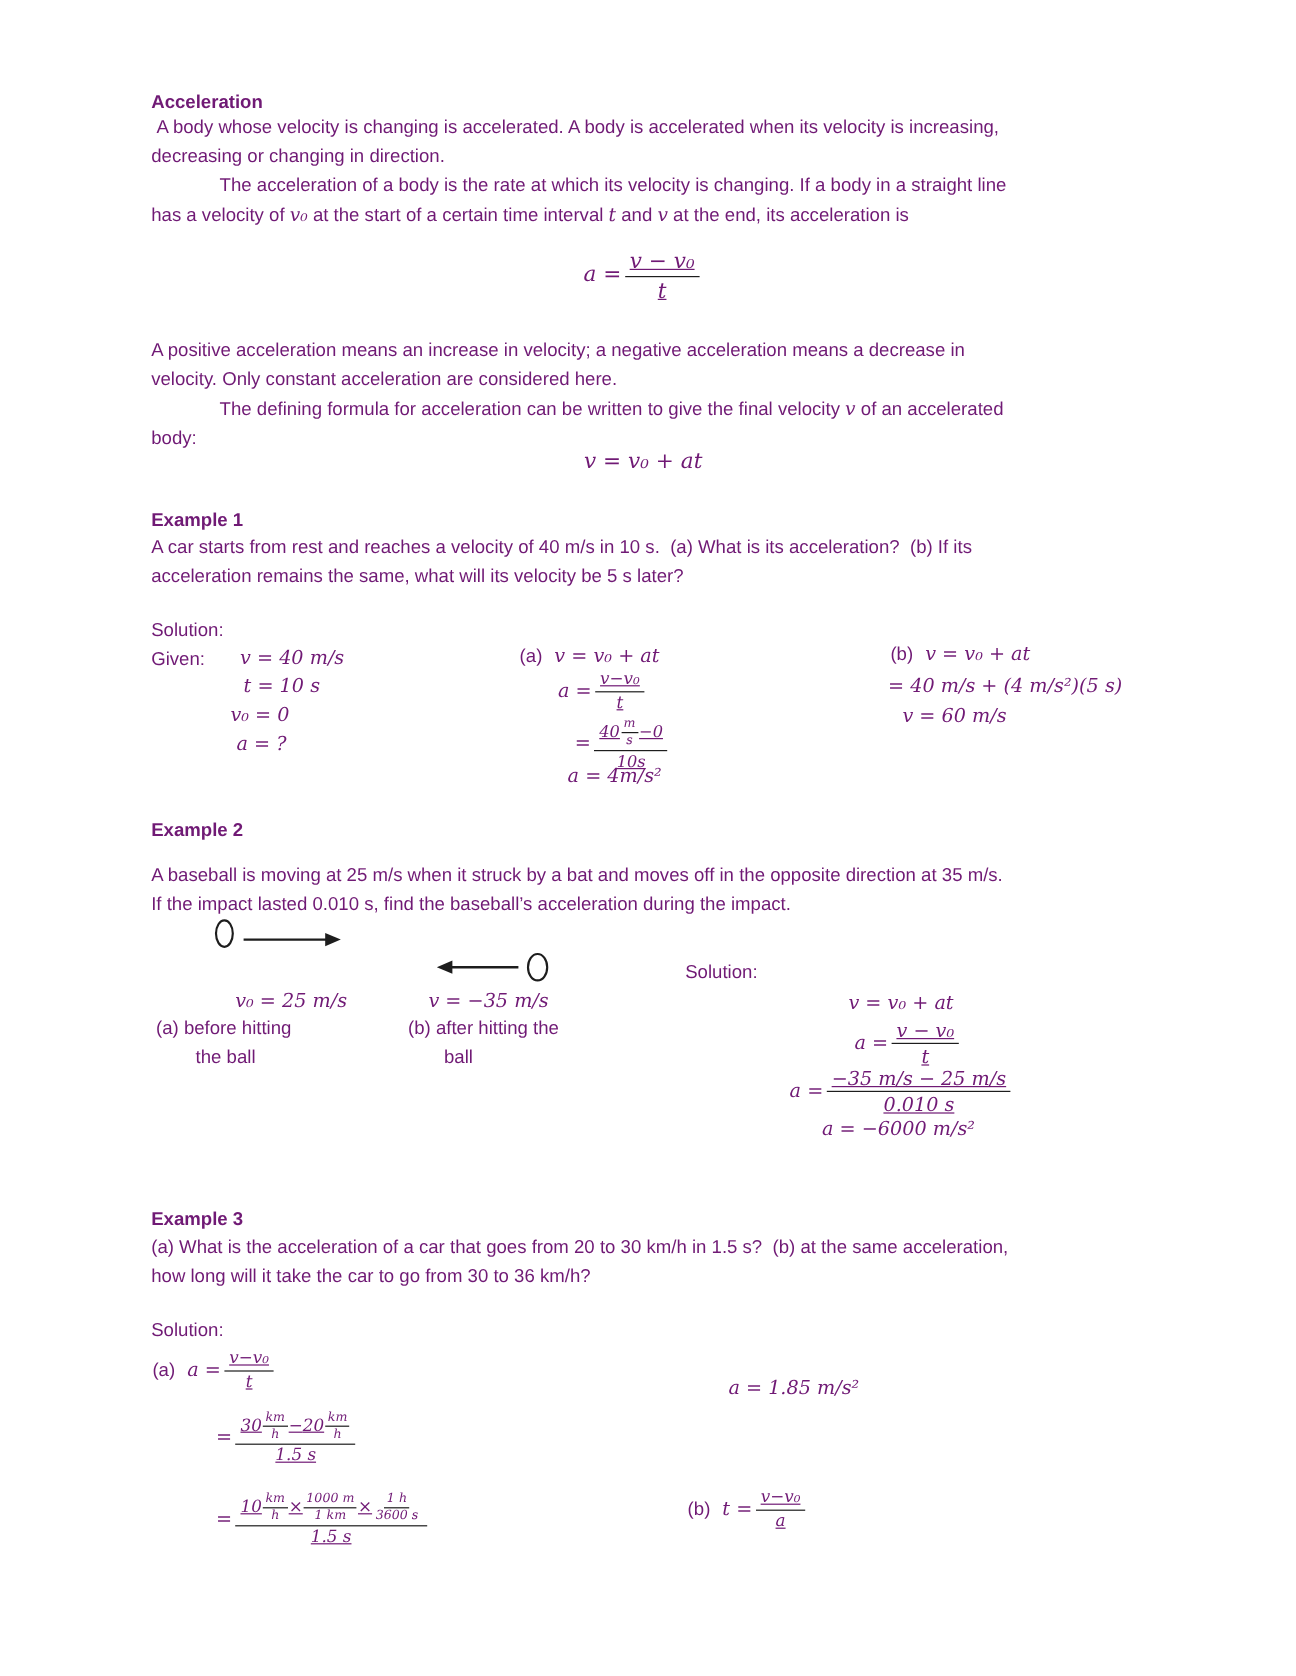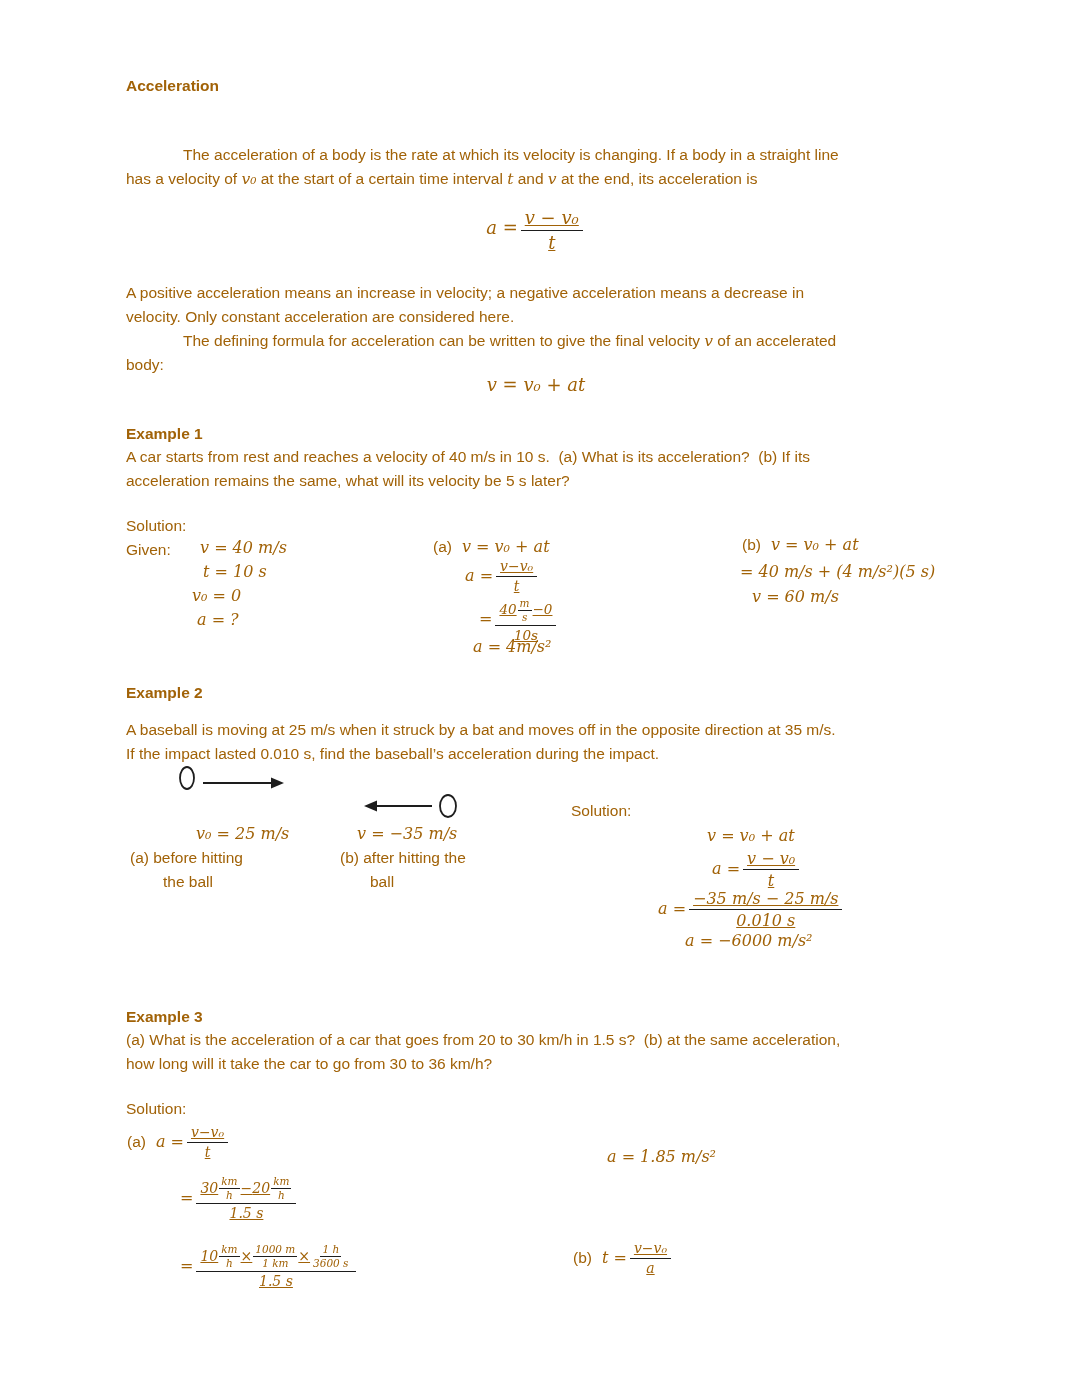--- a/index.html
+++ b/index.html
@@ -1,18 +1,18 @@
 <!DOCTYPE html>
 <html><head>
 <meta charset="utf-8">
 <style>
   html,body { margin:0; padding:0; background:#ffffff; }
   .page {
     position:relative; width:1080px; height:1397px; background:#ffffff;
-    font-family:"Liberation Sans", sans-serif; color:#a16207; overflow:hidden;
+    font-family:"Liberation Sans", sans-serif; color:#701a75; overflow:hidden;
   }
   .abs { position:absolute; margin:0; }
   .body { font-size:15.5px; line-height:24px; white-space:pre-wrap; }
   .indent { text-indent:57px; }
   .h { font-size:15.5px; font-weight:700; line-height:20px; }
   .sol { font-size:15.5px; }
   .cap { font-size:15.5px; }
   .m { font-family:"DejaVu Serif", serif; font-style:italic; font-size:16px; }
   .mi { font-family:"DejaVu Serif", serif; font-style:italic; }
   .f18 { font-size:18px; }
@@ -30,20 +30,22 @@
   .center { text-align:center; }
   svg { display:block; }
 </style>
 </head>
 <body>
 
 <div class="page">
 
   <div class="abs h" style="left:126px; top:76px">Acceleration</div>
 
+  <p class="abs body" style="left:126px; top:95px; width:860px"> A body whose velocity is changing is accelerated. A body is accelerated when its velocity is increasing,
+decreasing or changing in direction.</p>
 
   <p class="abs body indent" style="left:126px; top:143px; width:860px"><span>The acceleration of a body is the rate at which its velocity is changing. If a body in a straight line
 has a velocity of </span><span class="mi">v₀</span><span> at the start of a certain time interval </span><span class="mi">t</span><span> and </span><span class="mi">v</span><span> at the end, its acceleration is</span></p>
 
   <div class="abs center" style="left:126px; top:207px; width:820px">
     <span class="m f18">a =</span><span class="frac m f18">
         <span class="num">v − v₀</span>
         <span class="den">t</span>
       </span>
   </div>

